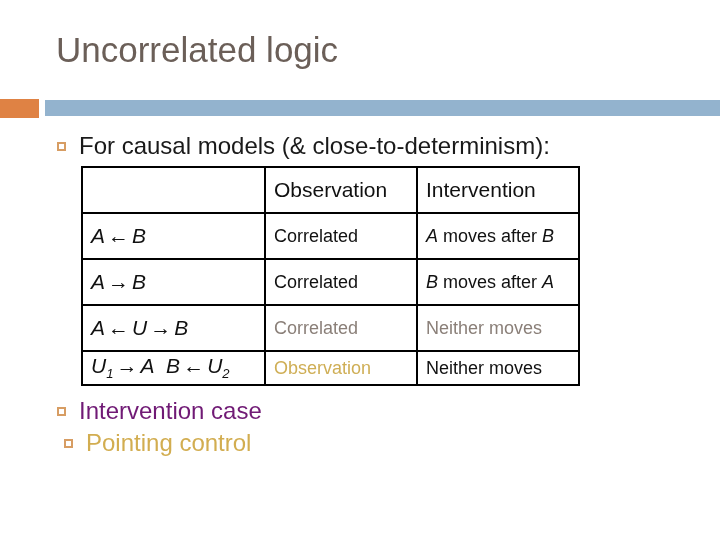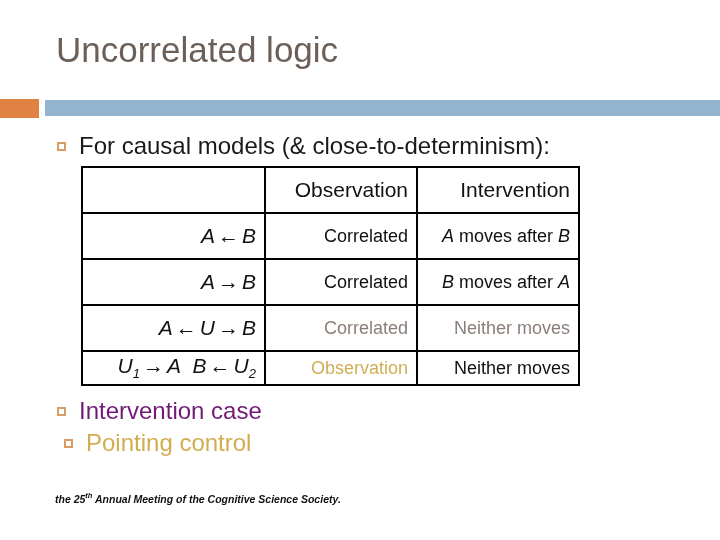--- a/index.html
+++ b/index.html
@@ -91,21 +91,21 @@
     top: 166px;
     width: 497px;
     border-collapse: collapse;
     table-layout: fixed;
     background: #ffffff;
   }
   #logic-table td, #logic-table th {
     border: 2px solid #000000;
     padding: 0 8px;
     vertical-align: middle;
-    text-align: right;
+    text-align: left;
     font-weight: normal;
     background: #ffffff;
   }
   #logic-table col.c1 { width: 183px; }
   #logic-table col.c2 { width: 152px; }
   #logic-table col.c3 { width: 162px; }
 
   #logic-table thead th {
     height: 44px;
     font-size: 21px;
@@ -242,14 +242,13 @@
   <span class="bullet-marker"></span>
   <span class="bullet-text">Intervention case</span>
 </div>
 
 <div class="bullet-row" id="bullet-3">
   <span class="bullet-marker"></span>
   <span class="bullet-text">Pointing control</span>
 </div>
 
 <div id="citation">
-  <span class="line2"><span>the 25</span><sup>th</sup><span> Annual Meeting of the Cognitive Science Society.</span></span>
 </div>
 
 </body></html>

